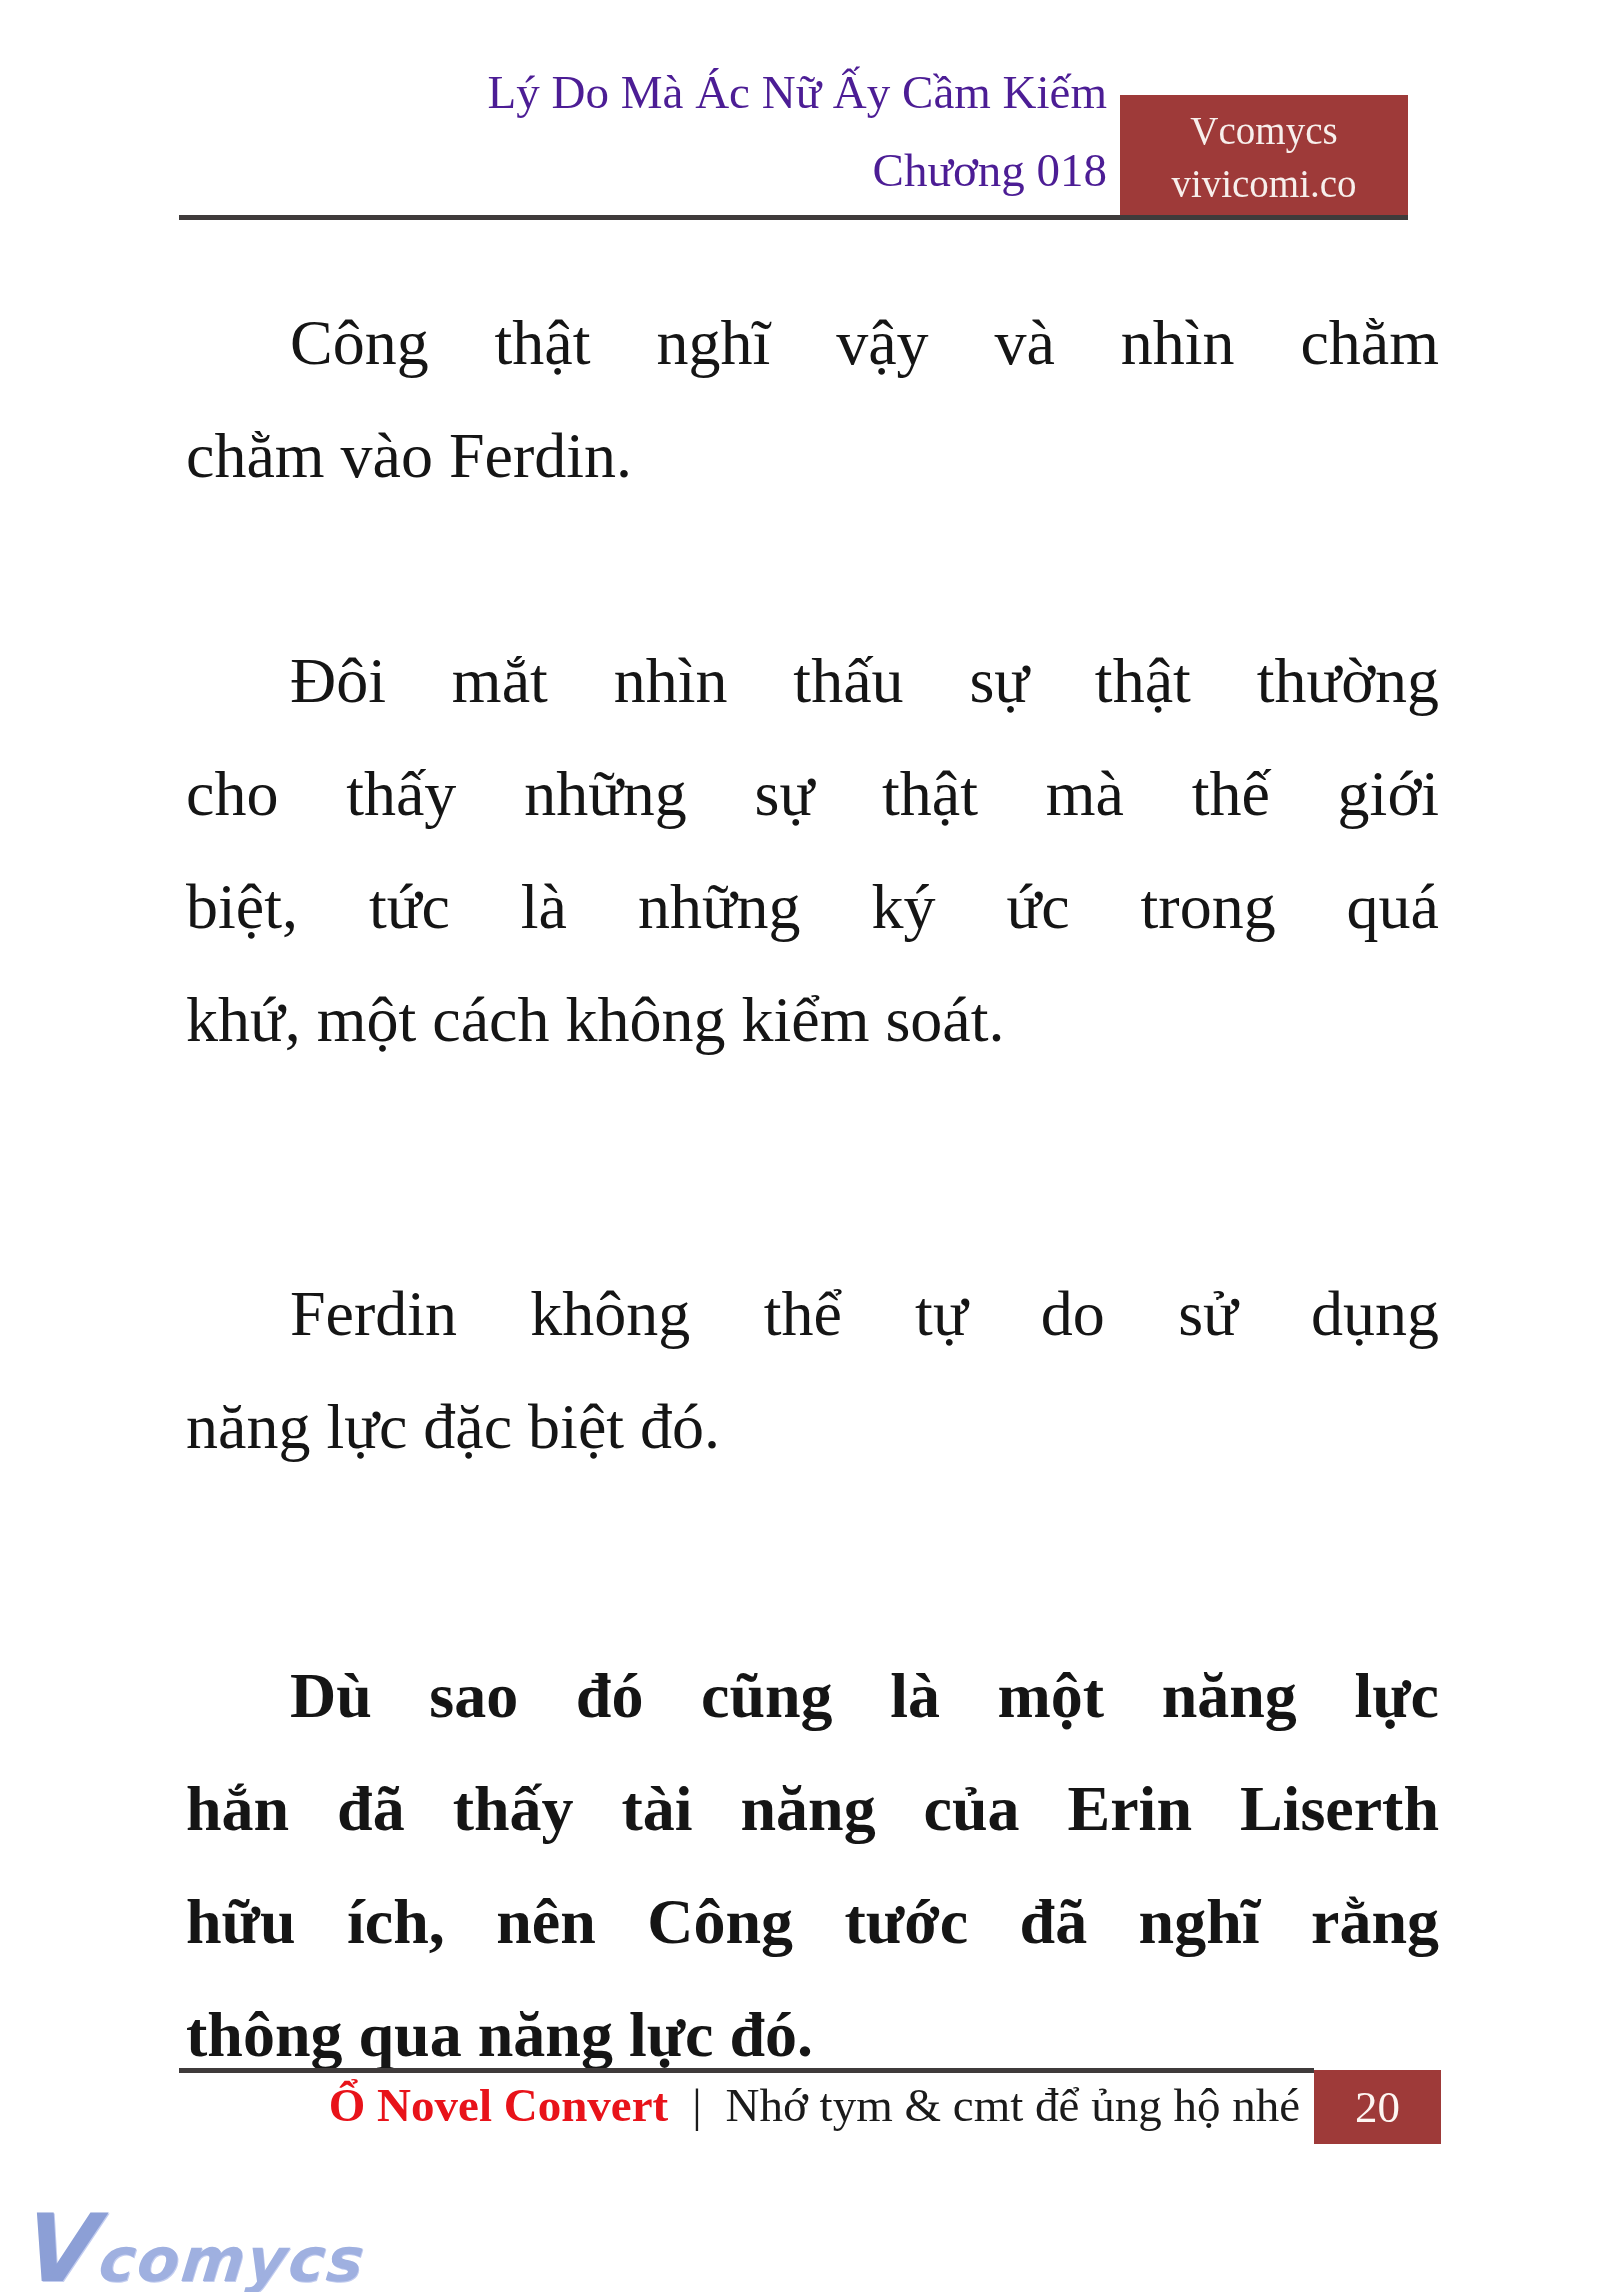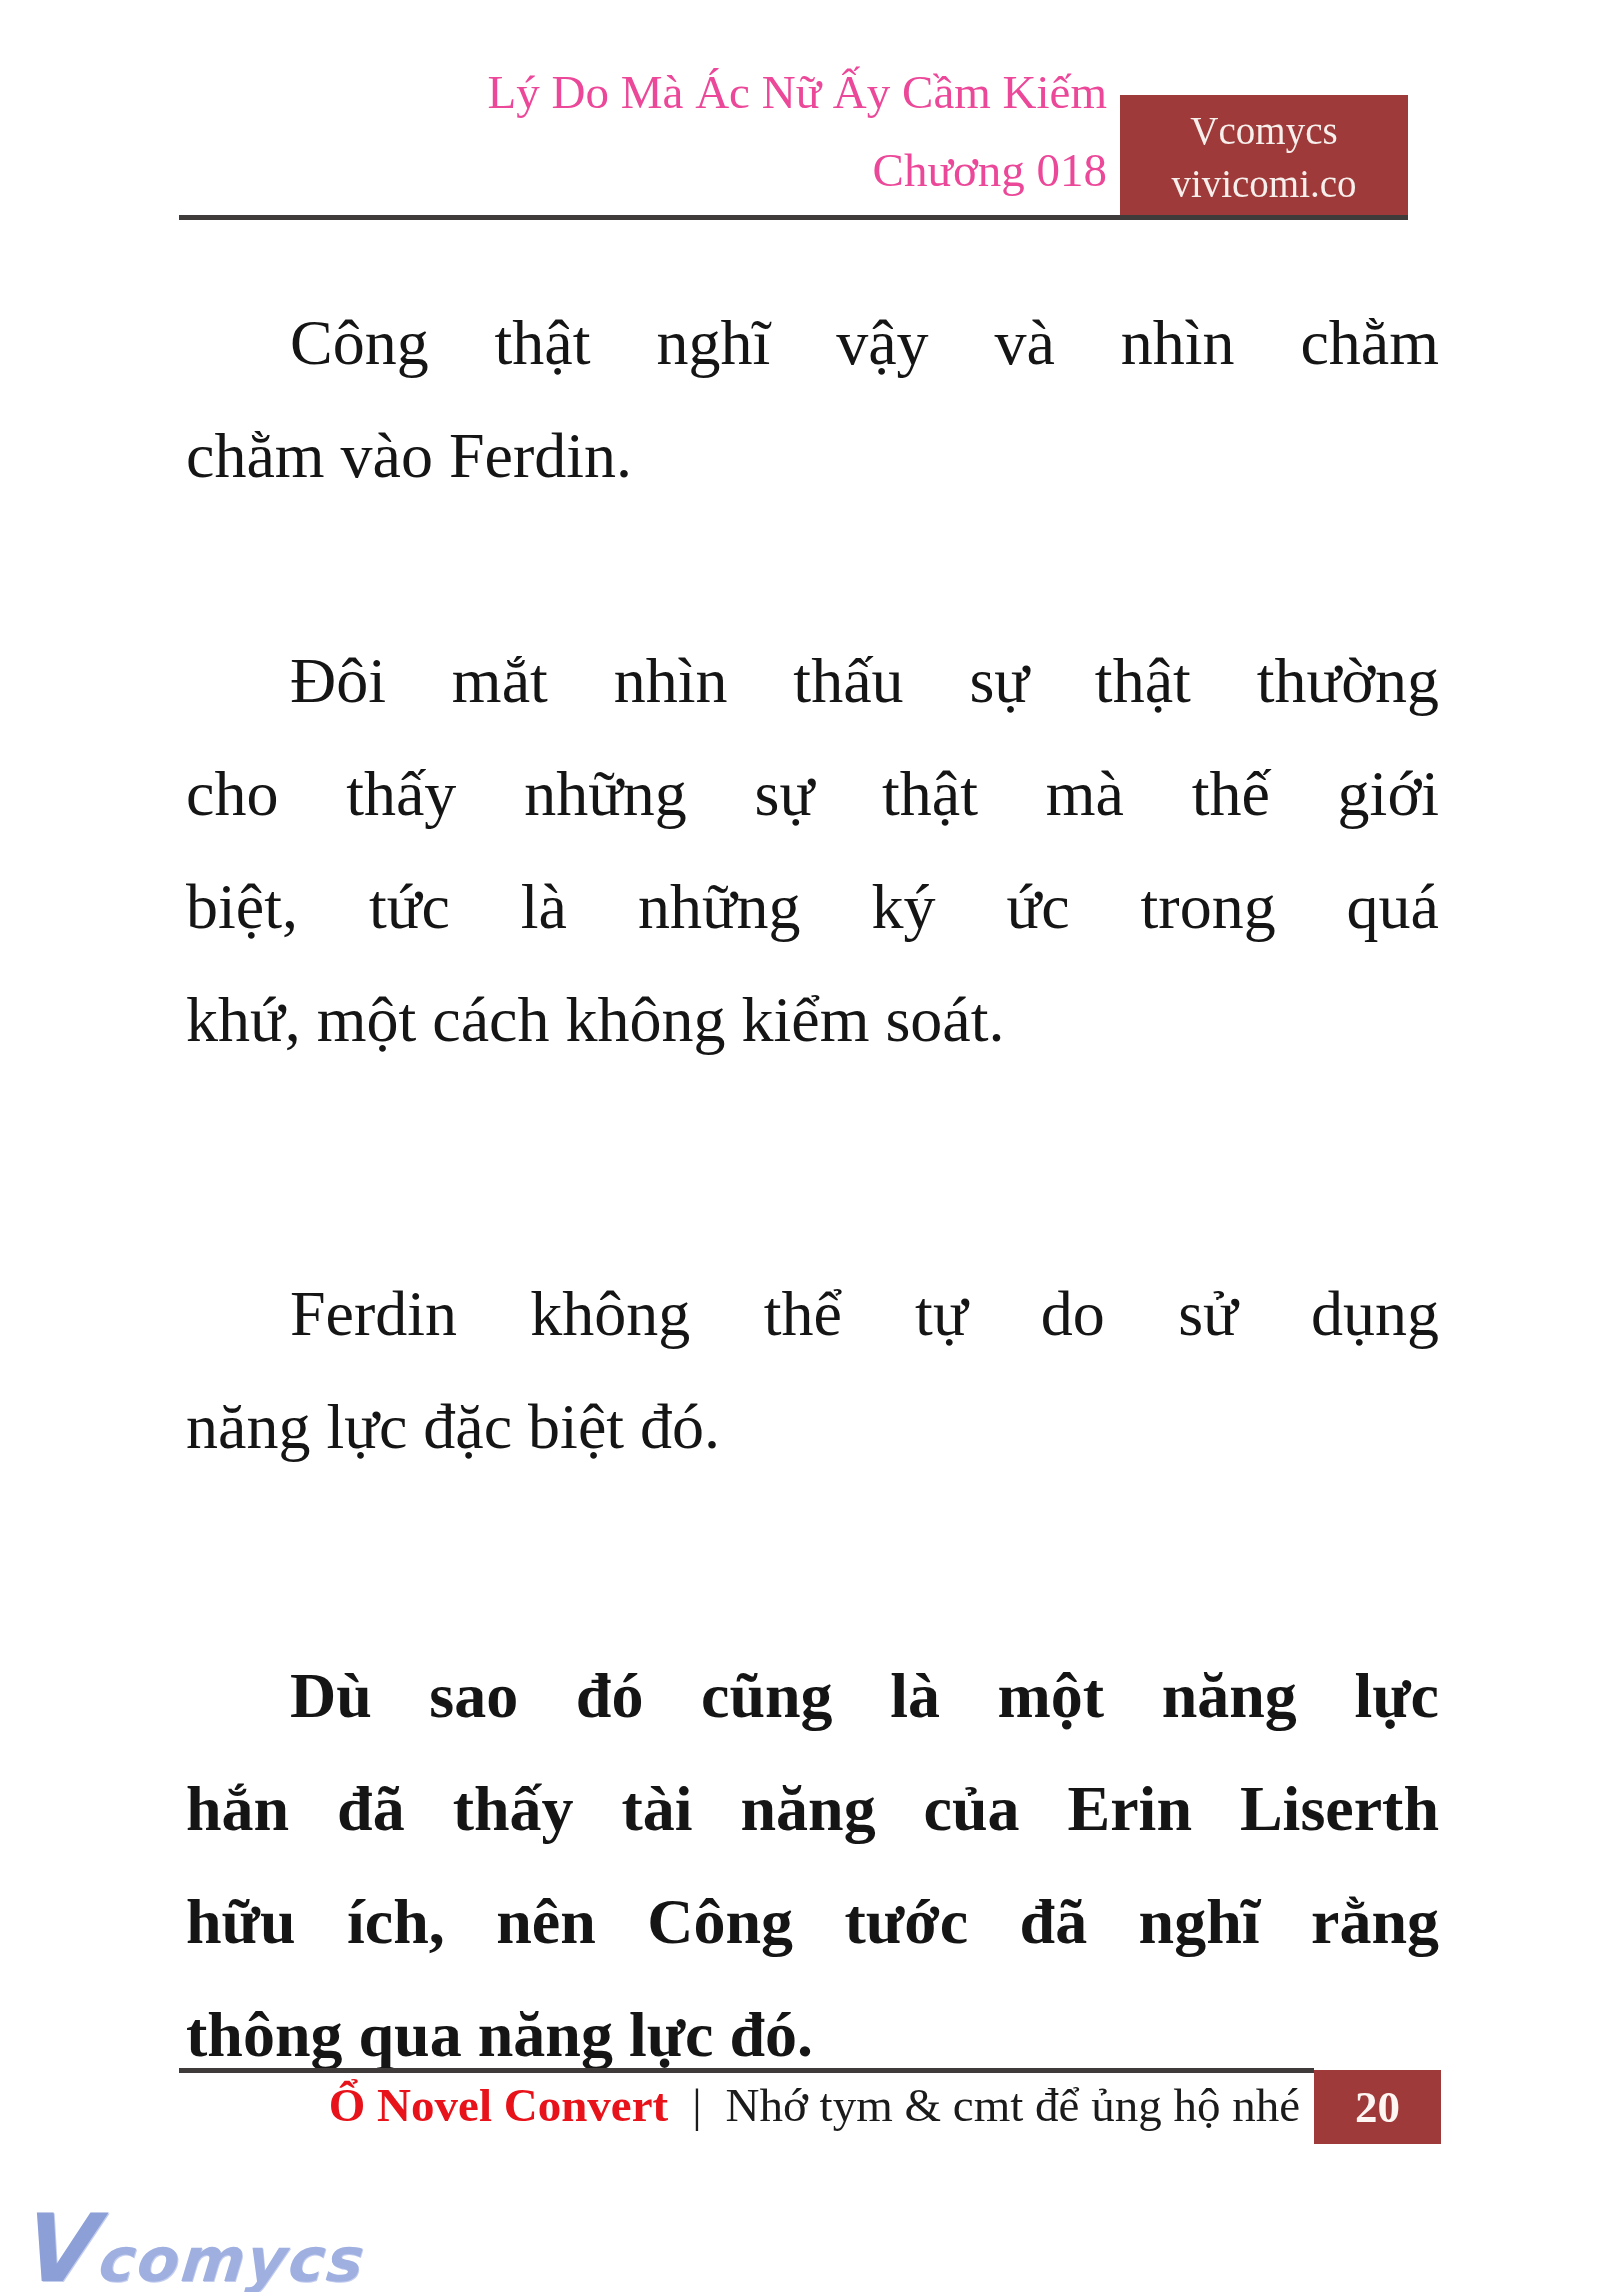--- a/index.html
+++ b/index.html
@@ -14,21 +14,21 @@
   }
 
   
   .header-text{
     position:absolute;
     top:53px;
     right:515px;
     text-align:right;
     font-size:47px;
     line-height:78px;
-    color:#ec4899;
+    color:#4c1d95;
     white-space:nowrap;
   }
   .brand-box{
     position:absolute;
     left:1120px;
     top:95px;
     width:288px;
     height:123px;
     background:#9e3a39;
     display:flex;
@@ -100,21 +100,20 @@
     left:1314px;
     top:2070px;
     width:127px;
     height:74px;
     background:#9e3a39;
     color:#fdf6f2;
     font-size:45px;
     display:flex;
     align-items:center;
     justify-content:center;
-    font-weight:bold;
   }
 
   
   .watermark{
     position:absolute;
     left:25.5px;
     top:2194px;
     font-family:"DejaVu Sans","Liberation Sans",sans-serif;
     font-style:italic;
     font-weight:bold;

